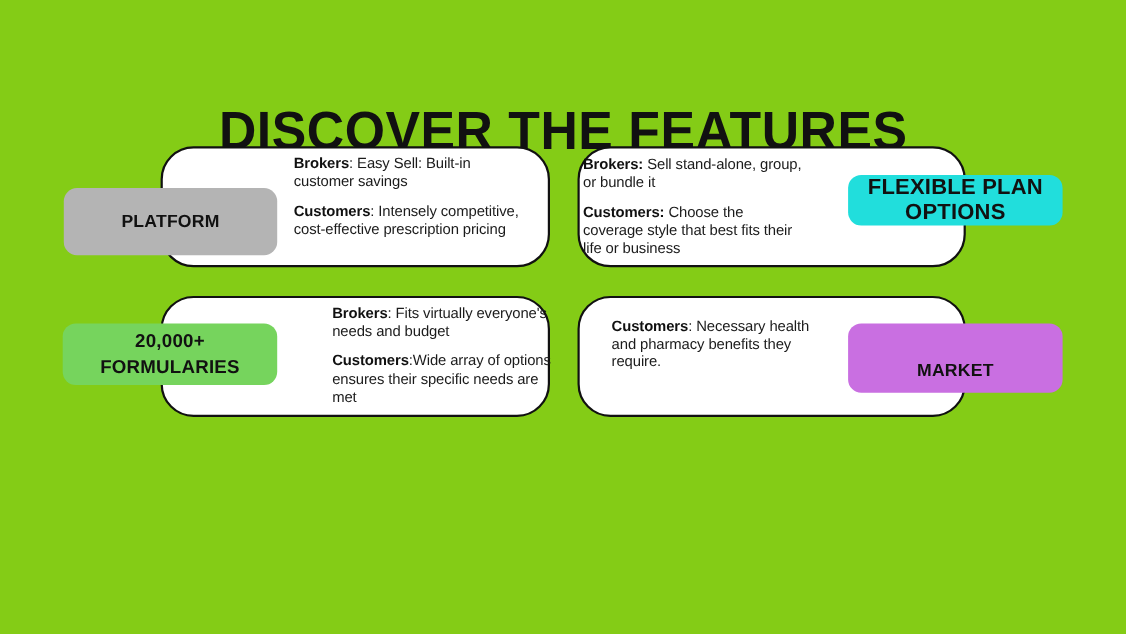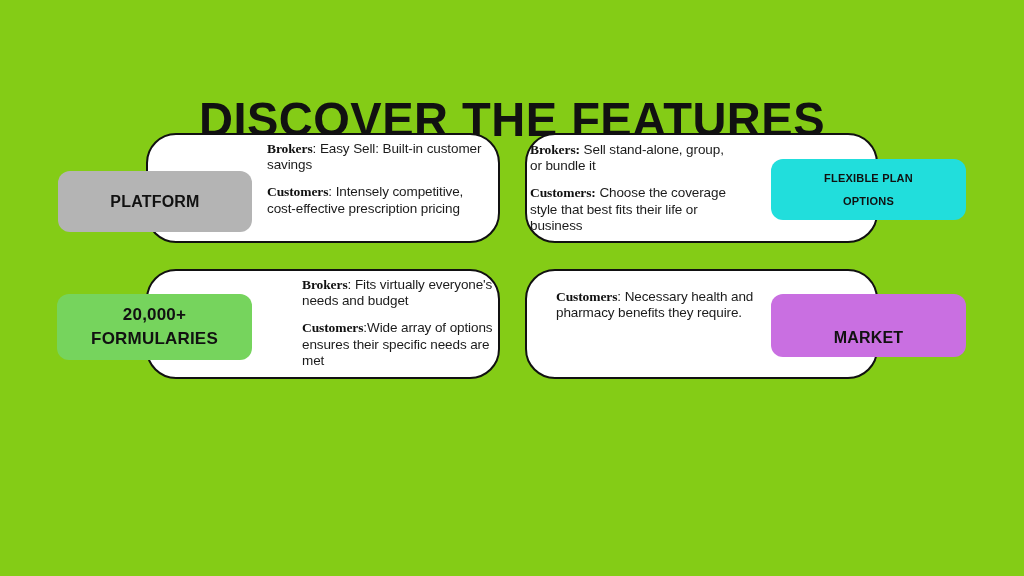--- a/index.html
+++ b/index.html
@@ -57,21 +57,21 @@
     position: absolute;
     font-size: 13.5px;
     line-height: 16.2px;
     color: #1b1b1b;
     letter-spacing: -0.1px;
     z-index: 3;
   }
   .card-body p { margin: 0; }
   .card-body .gap { height: 11px; }
   .card-body .gap-sm { height: 5px; }
-  .lbl { font-weight: 700; color: #111111; font-family: Liberation Serif, serif; }
+  .lbl { font-weight: 700; color: #111111; }
 
   #body-platform      { left: 267px; top: 141px; width: 215px; }
   #body-flexible-plan { left: 530px; top: 142px; width: 200px; }
   #body-formularies   { left: 275px; top: 277px; width: 210px; margin-left: 27px; }
   #body-target-market { left: 556px; top: 284px; width: 200px; }
 
   
   .chip {
     position: absolute;
     box-sizing: border-box;
@@ -85,27 +85,27 @@
     letter-spacing: 0.2px;
     z-index: 4;
   }
   #chip-platform {
     left: 58px; top: 171px; width: 194px; height: 61px;
     background: #b4b4b4;
     font-size: 16px;
     line-height: 20px;
   }
   #chip-flexible-plan {
-    left: 771px; top: 159px; width: 195px; height: 61px;
+    left: 771px; top: 159px; width: 195px; height: 46px;
     background: #21dedc;
-    font-size: 11px;
+    font-size: 20px;
     line-height: 23px;
   }
   #chip-formularies {
-    left: 57px; top: 294px; width: 195px; height: 66px;
+    left: 57px; top: 294px; width: 195px; height: 56px;
     background: #76d45d;
     font-size: 17px;
     line-height: 24px;
   }
   #chip-target-market {
     left: 771px; top: 294px; width: 195px; height: 63px;
     background: #c96fe1;
     font-size: 16px;
     line-height: 24px;
   }

